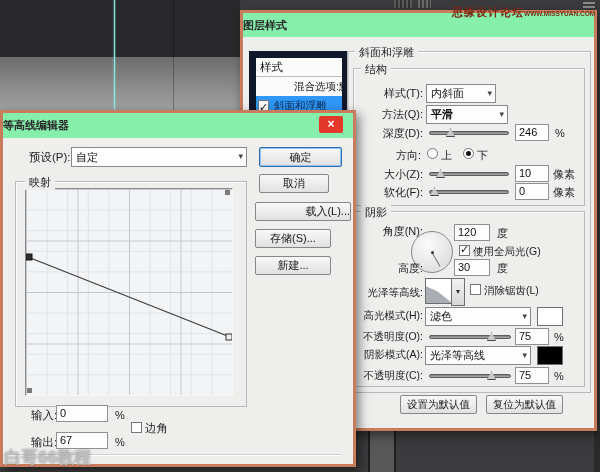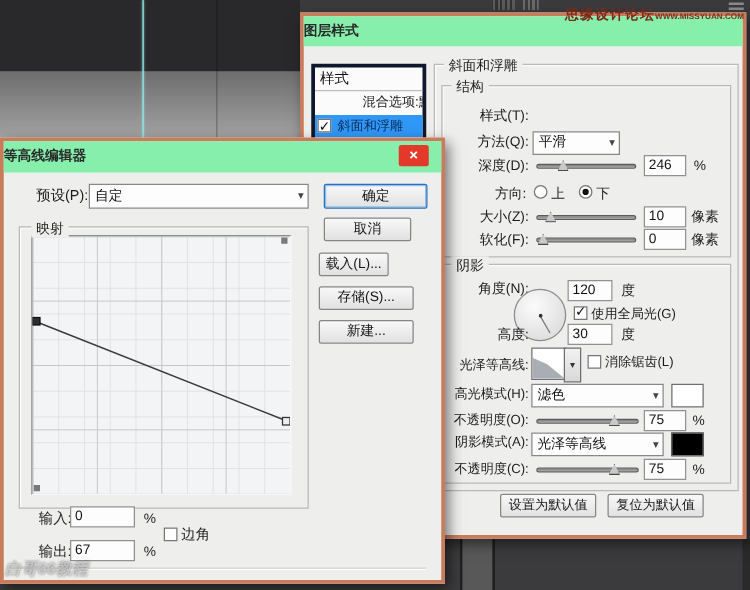--- a/index.html
+++ b/index.html
@@ -39,21 +39,21 @@
       linear-gradient(90deg,#dfe3e6 1px,transparent 1px);
     background-size:25% 25%,25% 25%,10% 10%,10% 10%;
     border:1px solid;border-color:#8d8d8d #f8f8f8 #f8f8f8 #8d8d8d;box-sizing:border-box;}
   .closebtn{position:absolute;background:#e2392b;color:#fff;text-align:center;border-radius:2px;
             font-size:12px;font-weight:bold;line-height:16px;}
   .closebtn::after{content:"×";}
   .swatch{position:absolute;border:1px solid #6f6f6f;box-sizing:border-box;}
   .wm-top{position:absolute;z-index:40;white-space:nowrap;}
   .wm-top .cjk{font-size:11px;font-weight:bold;color:#7b2817;letter-spacing:1px;}
   .wm-top .url{font-size:6.5px;font-weight:bold;color:#7a321f;}
-  .wm-bottom{position:absolute;z-index:40;font-size:13px;font-style:italic;font-weight:bold;
+  .wm-bottom{position:absolute;z-index:40;font-size:17px;font-weight:bold;
              color:rgba(235,235,235,.55);text-shadow:0 0 2px rgba(80,80,80,.8);filter:blur(.4px);text-align:center;}
   .dial{position:absolute;border-radius:50%;border:1px solid #8a8a8a;
         background:radial-gradient(circle at 38% 32%,#fbfbfb,#d6d6d6);}
   .dial .dot{position:absolute;left:50%;top:50%;width:3px;height:3px;margin:-1.5px;border-radius:50%;background:#333;}
   .dial .needle{position:absolute;left:7%;top:50%;width:43%;height:1px;background:#777;
                 transform-origin:100% 50%;transform:rotate(30deg);}
 </style>
 </head>
 <body>
 
@@ -71,21 +71,21 @@
   <div class="abs" style="left:368px;top:431px;width:2px;height:41px;background:#1f1f1f;"></div>
   <div class="abs" style="left:370px;top:431px;width:24px;height:41px;background:#585858;"></div>
   <div class="abs" style="left:394px;top:431px;width:2px;height:41px;background:#1f1f1f;"></div>
   <div class="abs" style="left:594px;top:431px;width:6px;height:41px;background:#2a2a2a;"></div>
 
   <div class="dialog" style="left:240px;top:10px;width:351px;height:415px;z-index:10;">
     <div class="titlebar" style="height:24px;line-height:24px;">
       <span>图层样式</span>
     </div>
 
-    <div class="abs" style="left:6px;top:38px;width:86px;height:62px;background:#fbfbfb;border:3px solid #0f172a;">
+    <div class="abs" style="left:6px;top:38px;width:86px;height:62px;background:#fbfbfb;border:7px solid #0f172a;">
       <div style="height:18px;line-height:18px;border-bottom:1px solid #bdbdbd;font-size:11.5px;color:#111;padding-left:4px;">
         <span>样式</span>
       </div>
       <div style="height:19px;line-height:19px;font-size:10.5px;color:#222;padding-left:3px;white-space:nowrap;overflow:hidden;margin-left:35px;">
         <span>混合选项:默认</span>
       </div>
       <div style="height:18px;line-height:18px;background:#2f97f5;font-size:10.5px;color:#0c2a58;white-space:nowrap;overflow:hidden;">
         <span class="cb checked" style="position:relative;display:inline-block;vertical-align:-2px;margin:0 2px 0 2px;"></span>
         <span>斜面和浮雕</span>
       </div>
@@ -99,23 +99,25 @@
     <div class="glabel" style="left:112px;top:32px;">
       <span>斜面和浮雕</span>
     </div>
 
     <div class="gbox" style="left:110px;top:55px;width:230px;height:136px;"></div>
     <div class="glabel" style="left:118px;top:49px;">
       <span>结构</span>
     </div>
 
     <div class="lbl rlbl" style="left:112px;top:74px;width:68px;"><span>样式(T):</span></div>
+    <div class="dd" style="left:183px;top:71px;width:70px;height:19px;">
+      <span>内斜面</span></div>
 
     <div class="lbl rlbl" style="left:112px;top:95px;width:68px;"><span>方法(Q):</span></div>
-    <div class="dd" style="left:183px;top:92px;width:70px;height:19px;">
+    <div class="dd" style="left:183px;top:92px;width:82px;height:19px;font-weight:bold;">
       <span>平滑</span></div>
 
     <div class="lbl rlbl" style="left:112px;top:114px;width:68px;"><span>深度(D):</span></div>
     <div class="slider" style="left:186px;top:118px;width:80px;">
       <span class="thumb" style="left:16px;"></span>
       </div>
     <div class="vbox" style="left:272px;top:111px;width:34px;height:17px;">
       <span>246</span></div>
     <div class="lbl" style="left:312px;top:114px;"><span>%</span></div>
 
@@ -209,21 +211,21 @@
     <div class="closebtn" style="left:316px;top:3px;width:24px;height:17px;line-height:17px;"></div>
 
     <div class="lbl" style="left:26px;top:38px;font-size:11.5px;text-align:center;"><span>预设(P):</span></div>
     <div class="dd" style="left:68px;top:34px;width:176px;height:20px;line-height:18px;">
       <span>自定</span></div>
 
     <div class="btn primary" style="left:256px;top:34px;width:83px;height:20px;line-height:18px;">
       <span>确定</span></div>
     <div class="btn" style="left:256px;top:61px;width:70px;height:19px;">
       <span>取消</span></div>
-    <div class="btn" style="left:252px;top:89px;width:56px;height:19px;">
+    <div class="btn" style="left:252px;top:89px;width:96px;height:19px;text-align:right;">
       <span>载入(L)...</span></div>
     <div class="btn" style="left:252px;top:116px;width:76px;height:19px;">
       <span>存储(S)...</span></div>
     <div class="btn" style="left:252px;top:143px;width:76px;height:19px;">
       <span>新建...</span></div>
 
     <div class="gbox" style="left:12px;top:68px;width:230px;height:224px;"></div>
     <div class="glabel" style="left:22px;top:62px;">
       <span>映射</span></div>
 

